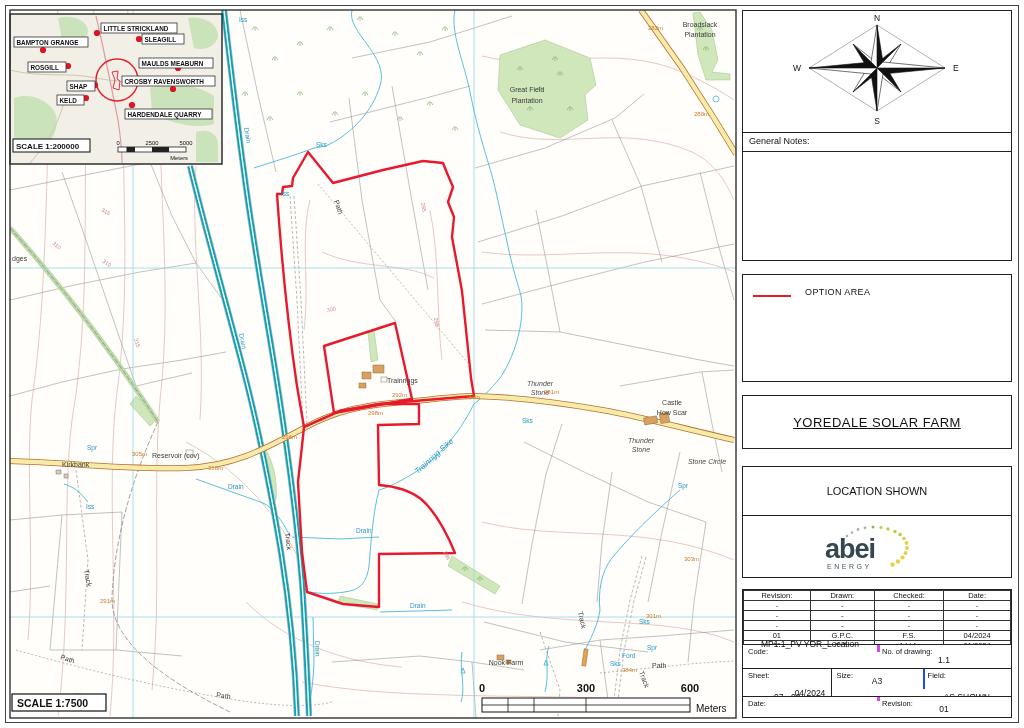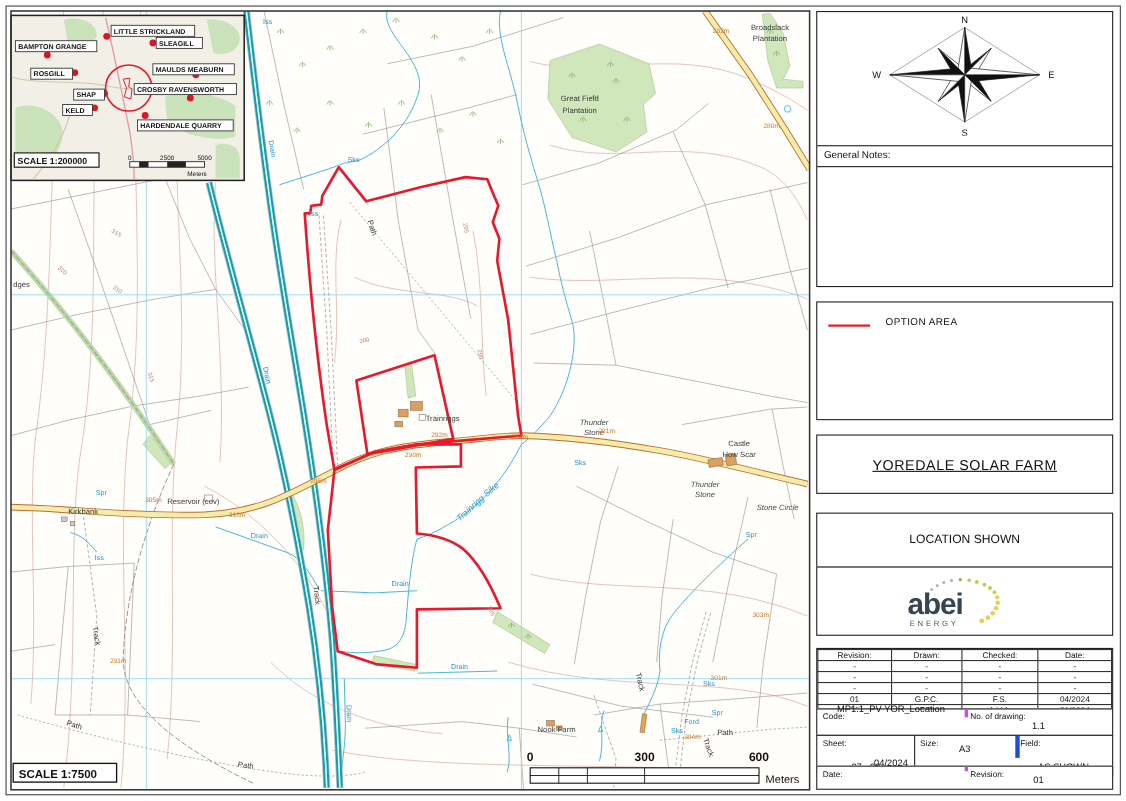--- a/index.html
+++ b/index.html
@@ -513,21 +513,21 @@
       <span class="celllab">No. of drawing:</span>
       <span class="cellval">1.1</span>
     </div>
   </div>
 
   <div class="sec" style="top:658px;height:38px">
     <div style="position:absolute;left:0;top:0;bottom:0;width:33%;border-right:1px solid #222">
       <span class="celllab">Sheet:</span>
       <span class="cellval">07 - 02</span>
     </div>
-    <div style="position:absolute;left:33%;top:0;bottom:16px;width:34%;border-right:4px solid #1d4ed8">
+    <div style="position:absolute;left:33%;top:0;bottom:16px;width:34%;border-right:2px solid #1d4ed8">
       <span class="celllab">Size:</span>
       <span class="cellval">A3</span>
     </div>
     <div style="position:absolute;right:0;top:0;bottom:0;width:33%">
       <span class="celllab">Field:</span>
       <span class="cellval">AS SHOWN</span>
     </div>
   </div>
 
   <div class="sec" style="top:686px;height:22px">

